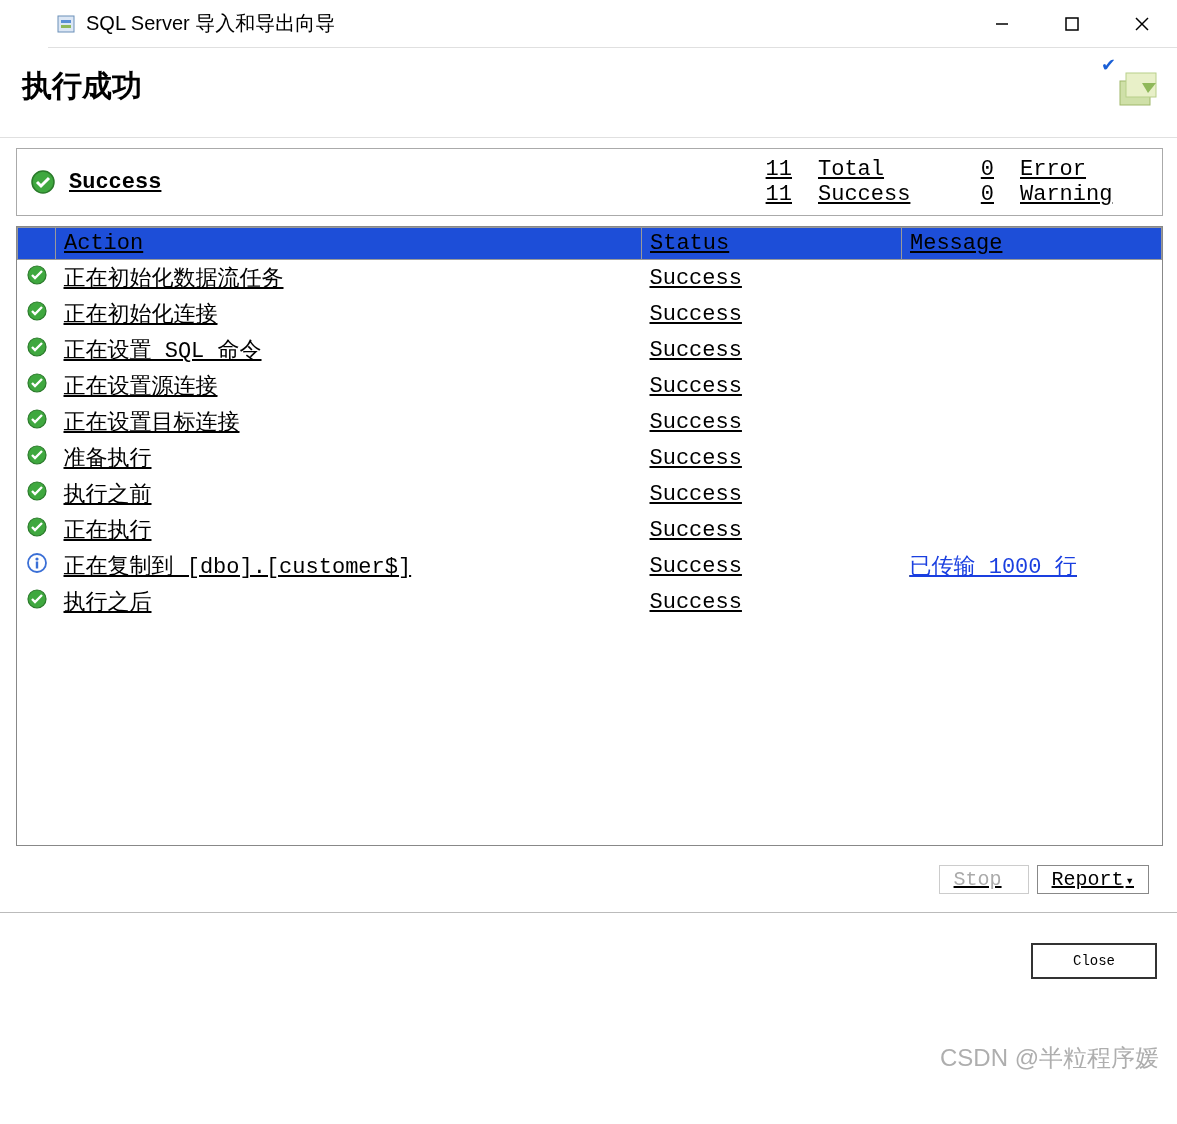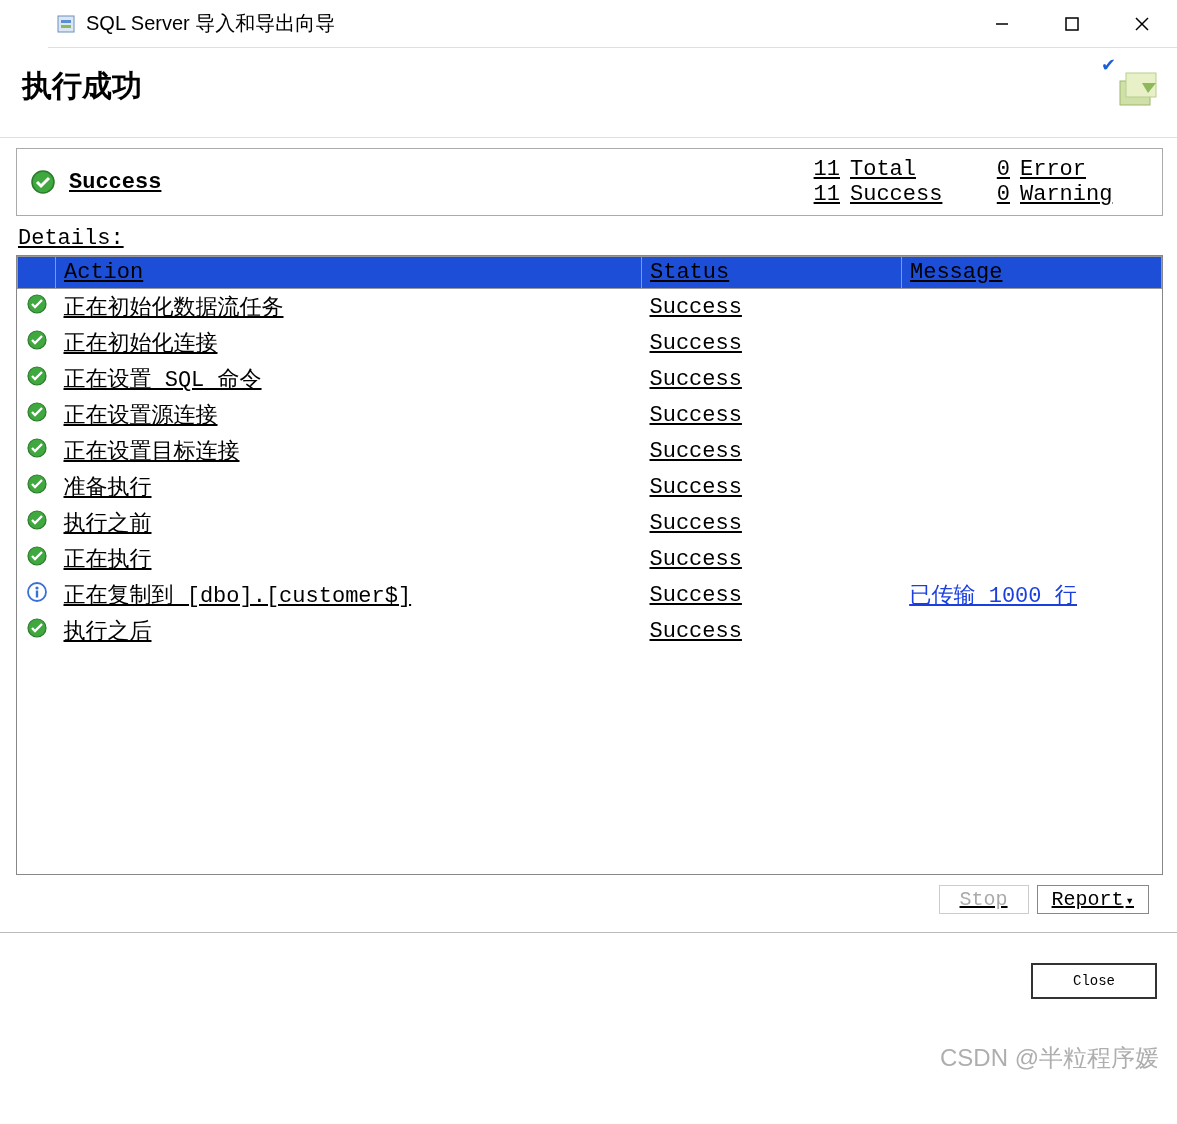--- a/index.html
+++ b/index.html
@@ -75,21 +75,21 @@
   font-family: "Courier New", monospace;
   font-size: 22px;
   font-weight: bold;
 }
 .summary-box .right {
   font-family: "Courier New", monospace;
   font-size: 22px;
   color: #000;
   text-align: right;
 }
-.summary-box .right .row { display: flex; gap: 0; }
+.summary-box .right .row { display: flex; gap: 16px; }
 .summary-box .right .cell { width: 130px; text-align: left; }
 .summary-box .right .num { width: 40px; text-align: right; padding-right: 10px;}
 .details-label {
   font-family: "Courier New", monospace;
   font-size: 22px;
   color: #000;
   margin: 6px 0 4px 2px;
 }
 .grid {
   border: 1px solid #888;
@@ -131,22 +131,22 @@
   gap: 8px;
   padding: 10px 14px 8px;
 }
 .btn {
   font-family: "Courier New", monospace;
   font-size: 20px;
   border: 1px solid #888;
   background: #fff;
   padding: 2px 14px;
   min-width: 90px;
-  text-align: center;
   cursor: pointer;
+  margin-top: 9px;
 }
 .btn.disabled { color: #aaa; border-color: #ccc; cursor: default; }
 .btn .drop { font-size: 14px; margin-left: 2px; }
 .footer-divider {
   border-top: 1px solid #bbb;
   margin: 6px 0 0;
 }
 .footer {
   display: flex;
   justify-content: flex-end;
@@ -235,21 +235,20 @@
       </div>
       <div class="row">
         <span class="num">11</span>
         <span class="cell">Success</span>
         <span class="num">0</span>
         <span class="cell">Warning</span>
       </div>
     </div>
   </div>
 
-  <div class="details-label">Details:</div>
 
   <div class="grid">
     <table>
       <thead>
         <tr>
           <th class="icon-col"></th>
           <th>Action</th>
           <th style="width:260px">Status</th>
           <th style="width:260px">Message</th>
         </tr>

